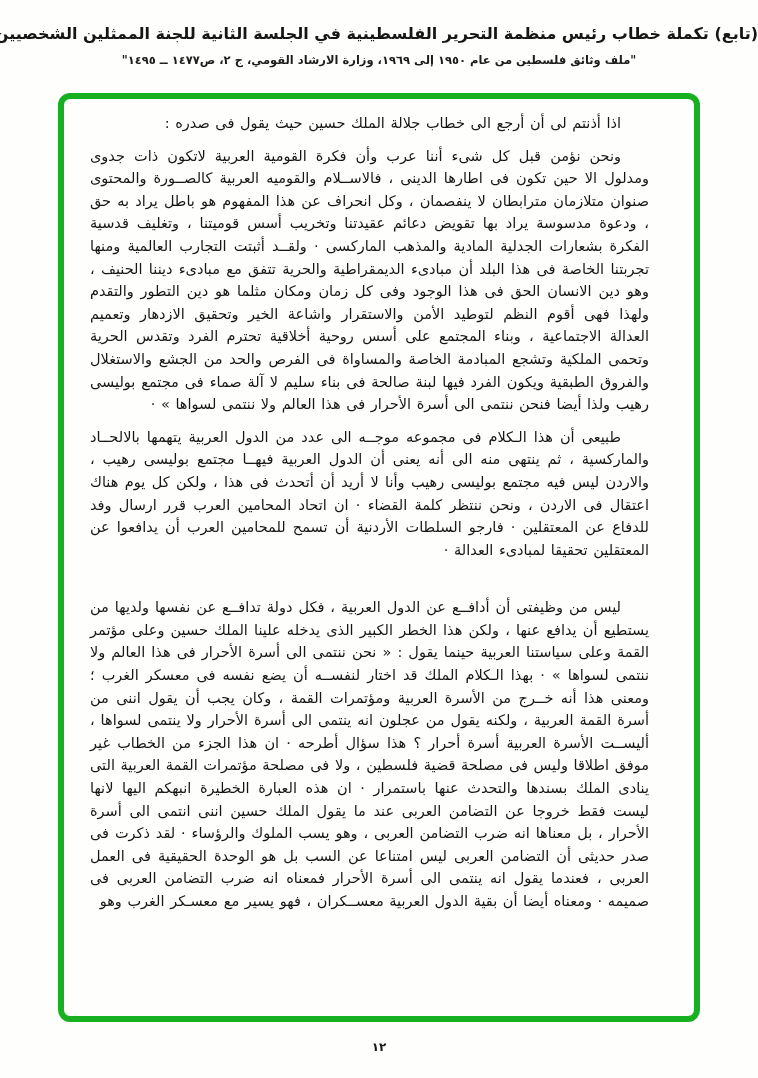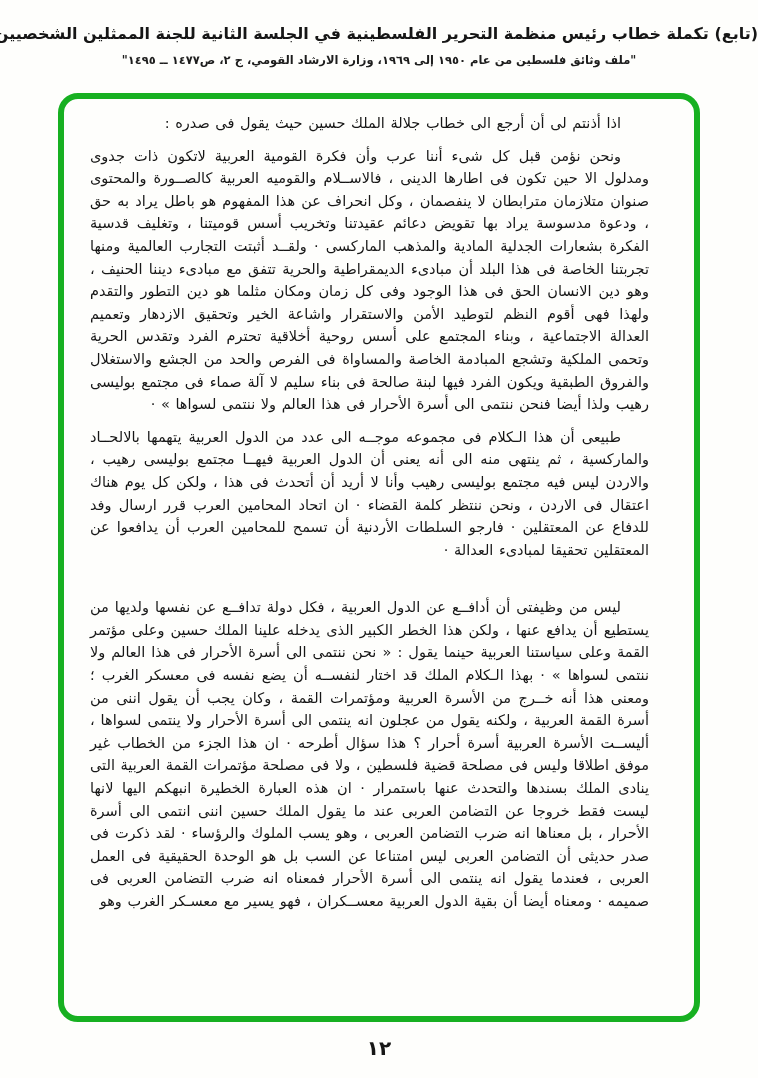--- a/index.html
+++ b/index.html
@@ -43,21 +43,21 @@
     line-height: 15px;
     color: #1d1d1d;
   }
   .green-box {
     position: absolute;
     top: 93px;
     right: 58px;
     width: 642px;
     height: 929px;
     border: 6px solid var(--border-green);
-    border-radius: 20px;
+    border-radius: 12px;
     background: transparent;
     padding: 13px 45px 14px 26px;
     overflow: hidden;
   }
   .body-text p {
     font-size: 14.5px;
     line-height: 22.6px;
     text-align: justify;
     text-justify: inter-word;
     text-indent: 28px; 
@@ -66,21 +66,21 @@
   }
   .body-text p:last-child { margin-bottom: 0; margin-top: 35px; }
   .footer {
     position: absolute;
     top: 1036px;
     right: 0;
     left: 0;
     text-align: center;
   }
   .page-number {
-    font-size: 20px;
+    font-size: 12px;
     font-weight: 700;
     letter-spacing: 3px;
   }
 </style>
 </head>
 <body>
 
 <div class="page">
 
   <div class="header">

